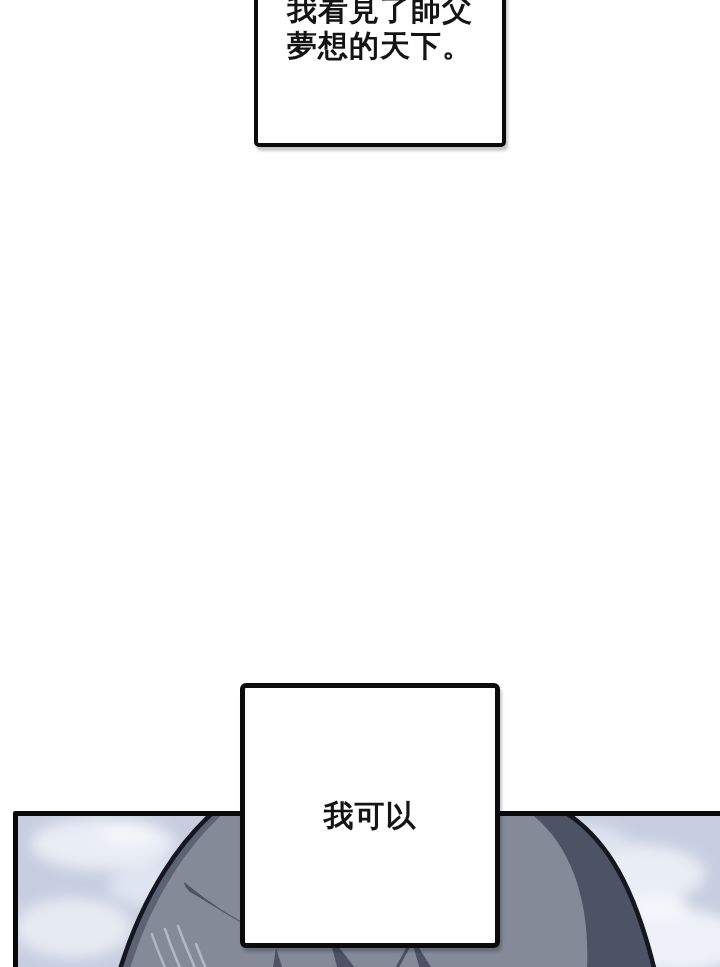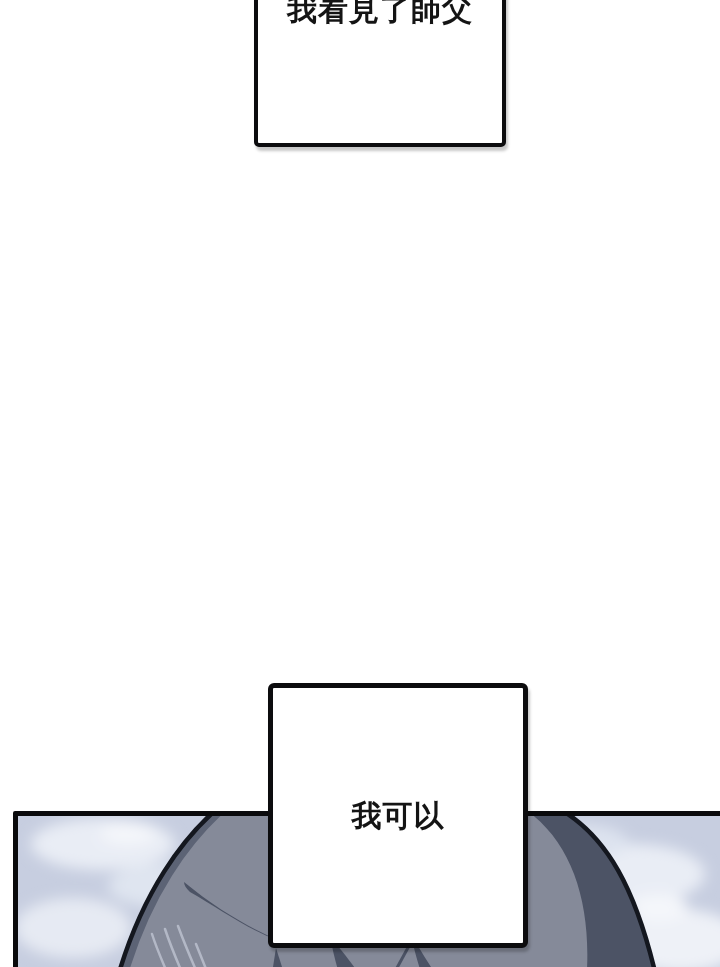--- a/index.html
+++ b/index.html
@@ -23,21 +23,21 @@
     position:absolute; box-sizing:border-box;
     background:#ffffff; border:4px solid #0c0c0e; border-radius:5px;
     box-shadow:2px 4px 3px rgba(0,0,0,0.22);
     z-index:3;
   }
   .speech-box.top {
     left:242px; top:-64px; width:252px; height:211px;
   }
   .speech-box.top .speech-text { padding-top:52px; }
   .speech-box.bottom {
-    left:256px; top:683px; width:260px; height:265px;
+    left:228px; top:683px; width:260px; height:265px;
     border-width:5px; border-radius:6px;
     display:flex; align-items:center; 
   }
   .speech-text {
     width:100%; text-align:center;
     font-size:30px; line-height:36px; font-weight:600;
     letter-spacing:1px; color:#141414;
   }
   .speech-line { display:block; white-space:nowrap; }
 </style>
@@ -90,20 +90,21 @@
       </g>
 
       <path d="M 200,-8 C 165,22 125,75 100,160" fill="none" stroke="#14171f" stroke-width="4.5"></path>
       <path d="M 540,-8 C 590,20 618,75 638,160" fill="none" stroke="#14171f" stroke-width="4.5"></path>
     </svg>
   </div>
 
   <div class="speech-box top">
     <div class="speech-text">
       <span class="speech-line">我看見了師父</span>
+      <span class="speech-line">夢想的天下。</span>
     </div>
   </div>
 
   <div class="speech-box bottom">
     <div class="speech-text">
       <span class="speech-line">我可以</span>
     </div>
   </div>
 
 </div>

